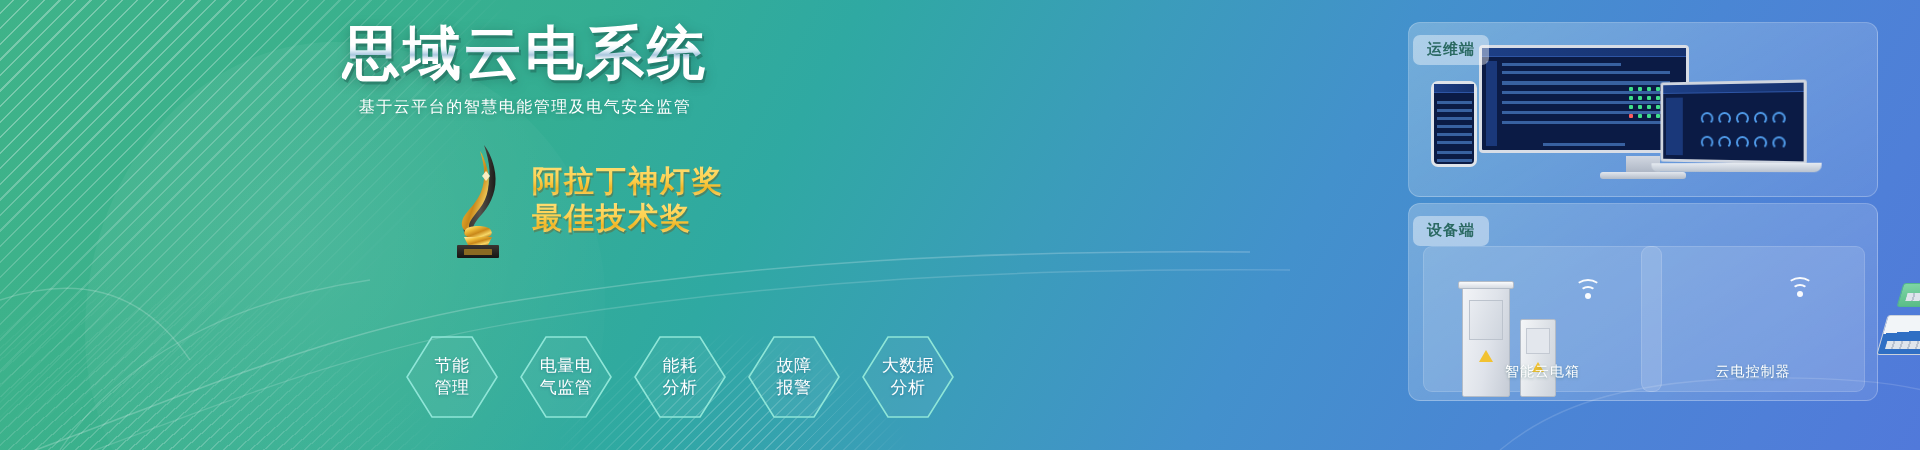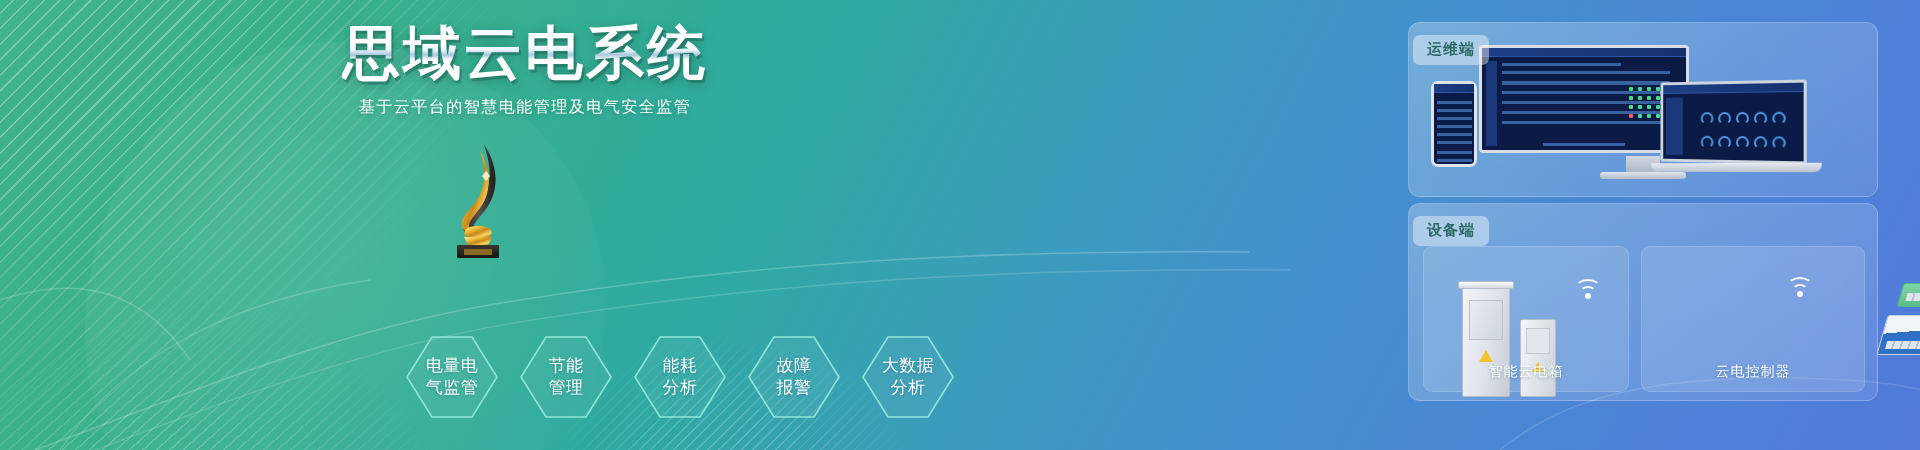--- a/index.html
+++ b/index.html
@@ -359,21 +359,21 @@
     letter-spacing: 1px;
     text-shadow: 0 1px 3px rgba(20,80,70,0.4);
   }
   .dev-box {
     position: absolute;
     top: 42px; bottom: 8px;
     border-radius: 9px;
     background: rgba(255,255,255,0.13);
     border: 1px solid rgba(255,255,255,0.14);
   }
-  .dev-box-left { left: 14px; width: 206px; }
+  .dev-box-left { left: 14px; width: 239px; }
   .dev-box-right { left: 232px; right: 12px; }
 </style>
 </head>
 <body>
 
 <div class="banner">
 
   <div class="bg-hatch-tl"></div>
   <div class="bg-blob"></div>
   <div class="bg-hatch-bl"></div>
@@ -418,41 +418,45 @@
         <path d="M44,4 C 50,22 52,36 46,52 C 42,64 34,70 28,78 C 22,86 22,94 30,97 C 36,99 42,95 43,90 C 39,94 33,93 33,88 C 33,82 40,76 46,68 C 54,57 58,42 54,26 C 52,17 48,9 44,4 Z" fill="url(#gDark)"></path>
         <path d="M40,10 C 45,26 46,38 41,51 C 37,61 30,67 25,74 C 20,81 21,88 27,91 C 31,93 35,91 36,88 C 33,90 29,89 29,85 C 29,80 35,74 40,67 C 48,57 51,41 47,27 C 45,20 43,14 40,10 Z" fill="url(#gGold)"></path>
         <path d="M46,30 l4,5 -4,5 -4,-5 Z" fill="#fff6d0" opacity="0.9"></path>
 
         <path d="M26,88 C 30,84 46,84 50,88 C 53,91 52,95 48,96 L28,96 C 24,95 23,91 26,88 Z" fill="url(#gGold)"></path>
 
         <path d="M24,96 L52,96 L48,104 L28,104 Z" fill="url(#gGold)"></path>
         <rect x="17" y="104" width="42" height="13" rx="1" fill="url(#gBase)"></rect>
         <rect x="24" y="108" width="28" height="6" rx="0.5" fill="#8a6a22"></rect>
       </svg>
+      <div class="award-text">
+        <div class="award-line">阿拉丁神灯奖</div>
+        <div class="award-line">最佳技术奖</div>
+      </div>
     </div>
 
     <div class="features">
+
+      <div class="hex">
+        <svg viewBox="0 0 96 86">
+          <polygon points="28,3 68,3 93,43 68,83 28,83 3,43" fill="rgba(255,255,255,0.05)" stroke="#8fe6d8" stroke-width="1.6"></polygon>
+        </svg>
+        <div class="hex-label">
+          <span>节能</span><br>
+          <span>管理</span>
+        </div>
+      </div>
 
       <div class="hex">
         <svg viewBox="0 0 96 86">
           <polygon points="28,3 68,3 93,43 68,83 28,83 3,43" fill="rgba(255,255,255,0.05)" stroke="#8fe6d8" stroke-width="1.6"></polygon>
         </svg>
         <div class="hex-label">
           <span>电量电</span><br>
           <span>气监管</span>
-        </div>
-      </div>
-
-      <div class="hex">
-        <svg viewBox="0 0 96 86">
-          <polygon points="28,3 68,3 93,43 68,83 28,83 3,43" fill="rgba(255,255,255,0.05)" stroke="#8fe6d8" stroke-width="1.6"></polygon>
-        </svg>
-        <div class="hex-label">
-          <span>节能</span><br>
-          <span>管理</span>
         </div>
       </div>
 
       <div class="hex">
         <svg viewBox="0 0 96 86">
           <polygon points="28,3 68,3 93,43 68,83 28,83 3,43" fill="rgba(255,255,255,0.05)" stroke="#8fe6d8" stroke-width="1.6"></polygon>
         </svg>
         <div class="hex-label">
           <span>能耗</span><br>
           <span>分析</span>

